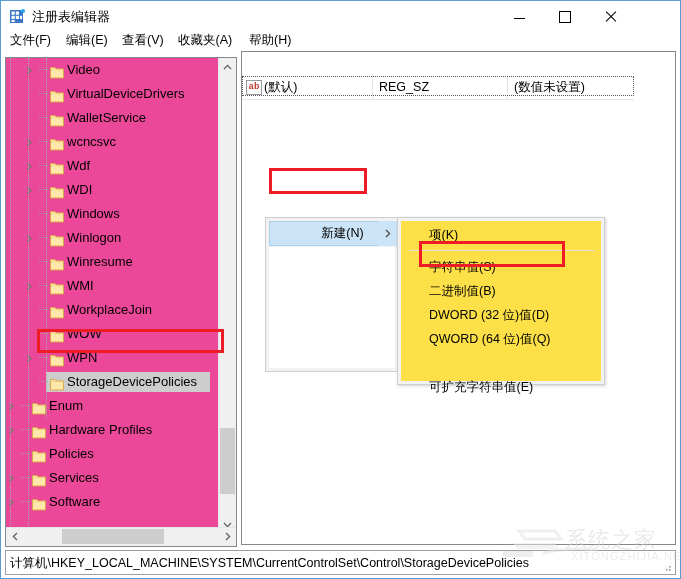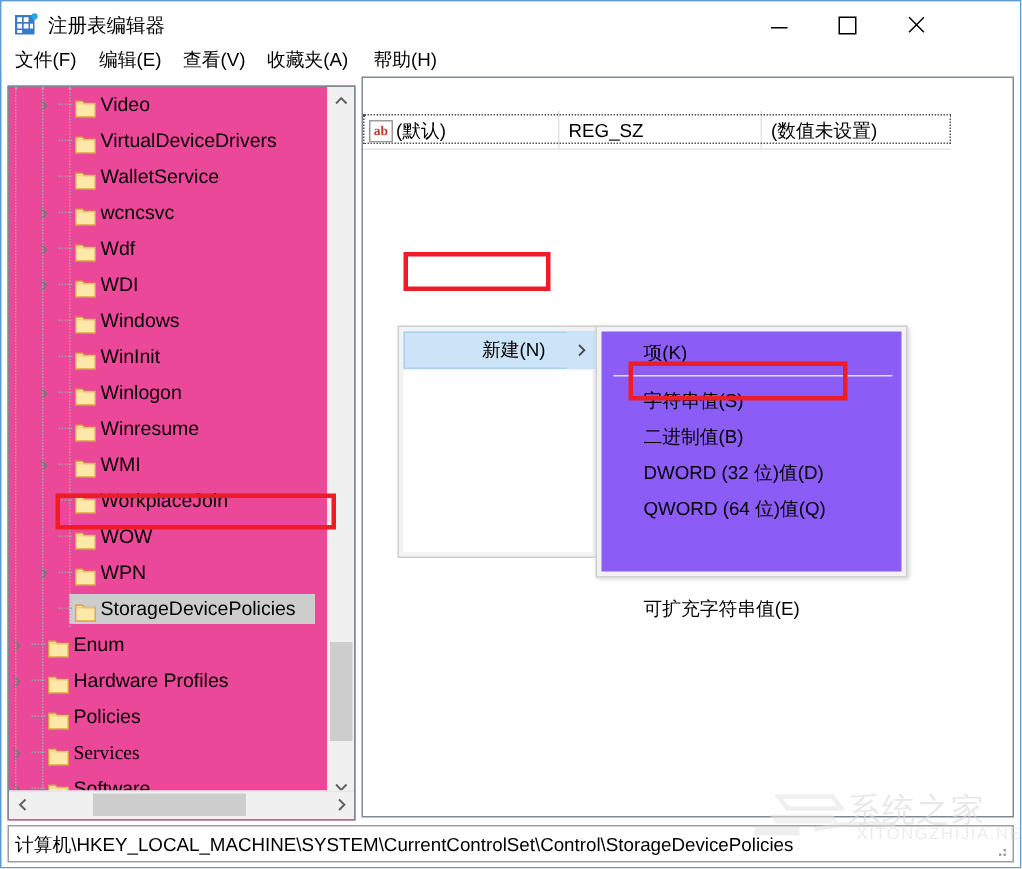--- a/index.html
+++ b/index.html
@@ -260,21 +260,21 @@
     position: absolute;
     left: 3px; top: 3px;
     width: 14px; height: 13px;
     border: 1px solid #9a9a9a;
     background: #fdfdfd;
     font-size: 9px;
     font-weight: bold;
     color: #c0392b;
     line-height: 12px;
     text-align: center;
-    font-family: Liberation Serif, serif;
+    font-family: Liberation Mono, monospace;
   }
   .lv-grid-v {
     position: absolute;
     top: 22px;
     width: 1px;
     height: 26px;
     background: #e4e4e4;
   }
   .lv-grid-h {
     position: absolute;
@@ -330,21 +330,21 @@
     height: 168px;
     background: #f2f2f2;
     border: 1px solid #cfcfcf;
     box-sizing: border-box;
     box-shadow: 1px 1px 3px rgba(0,0,0,0.18);
   }
   .ctx-sub-inner {
     position: absolute;
     left: 3px; top: 3px;
     right: 3px; bottom: 3px;
-    background: #8b5cf6;
+    background: #fde047;
   }
   .ctx-sub-item {
     position: absolute;
     left: 0;
     width: 202px;
     height: 24px;
     line-height: 24px;
     font-size: 12.5px;
     padding-left: 28px;
     box-sizing: border-box;
@@ -533,28 +533,20 @@
           <div class="tnode">
             <div class="dotline" style="left: 33px;"></div>
             <span class="folder" style="left: 44px;"><svg width="14" height="13" viewBox="0 0 14 13">
                 <path d="M0.5 1.5 L5 1.5 L6.2 3 L13.5 3 L13.5 12 L0.5 12 Z" fill="#fde7a9" stroke="#d9a441" stroke-width="0.9"></path>
                 <path d="M0.5 3.2 L13.5 3.2" stroke="#e8c878" stroke-width="0.7"></path>
               </svg></span>
             <span class="tlabel" style="left: 61px;">Windows</span>
           </div>
           <div class="tnode">
             <div class="dotline" style="left: 33px;"></div>
-            <span class="folder" style="left: 44px;"><svg width="14" height="13" viewBox="0 0 14 13">
-                <path d="M0.5 1.5 L5 1.5 L6.2 3 L13.5 3 L13.5 12 L0.5 12 Z" fill="#fde7a9" stroke="#d9a441" stroke-width="0.9"></path>
-                <path d="M0.5 3.2 L13.5 3.2" stroke="#e8c878" stroke-width="0.7"></path>
-              </svg></span>
-            <span class="tlabel" style="left: 61px;">WinInit</span>
-          </div>
-          <div class="tnode">
-            <div class="dotline" style="left: 33px;"></div>
             <span class="chev" style="left: 18px;">
               <svg width="7" height="9" viewBox="0 0 7 9">
                 <path d="M1.4 1 L5 4.5 L1.4 8" stroke="#767676" stroke-width="1.25" fill="none"></path>
               </svg>
             </span>
             <span class="folder" style="left: 44px;"><svg width="14" height="13" viewBox="0 0 14 13">
                 <path d="M0.5 1.5 L5 1.5 L6.2 3 L13.5 3 L13.5 12 L0.5 12 Z" fill="#fde7a9" stroke="#d9a441" stroke-width="0.9"></path>
                 <path d="M0.5 3.2 L13.5 3.2" stroke="#e8c878" stroke-width="0.7"></path>
               </svg></span>
             <span class="tlabel" style="left: 61px;">Winlogon</span>
@@ -656,21 +648,21 @@
             <div class="dotline" style="left: 15px;"></div>
             <span class="chev" style="left: 0px;">
               <svg width="7" height="9" viewBox="0 0 7 9">
                 <path d="M1.4 1 L5 4.5 L1.4 8" stroke="#767676" stroke-width="1.25" fill="none"></path>
               </svg>
             </span>
             <span class="folder" style="left: 26px;"><svg width="14" height="13" viewBox="0 0 14 13">
                 <path d="M0.5 1.5 L5 1.5 L6.2 3 L13.5 3 L13.5 12 L0.5 12 Z" fill="#fde7a9" stroke="#d9a441" stroke-width="0.9"></path>
                 <path d="M0.5 3.2 L13.5 3.2" stroke="#e8c878" stroke-width="0.7"></path>
               </svg></span>
-            <span class="tlabel" style="left: 43px; font-family: Liberation Serif, serif;">Services</span>
+            <span class="tlabel" style="left: 43px;">Services</span>
           </div>
           <div class="tnode">
             <div class="dotline" style="left: 15px;"></div>
             <span class="chev" style="left: 0px;">
               <svg width="7" height="9" viewBox="0 0 7 9">
                 <path d="M1.4 1 L5 4.5 L1.4 8" stroke="#767676" stroke-width="1.25" fill="none"></path>
               </svg>
             </span>
             <span class="folder" style="left: 26px;"><svg width="14" height="13" viewBox="0 0 14 13">
                 <path d="M0.5 1.5 L5 1.5 L6.2 3 L13.5 3 L13.5 12 L0.5 12 Z" fill="#fde7a9" stroke="#d9a441" stroke-width="0.9"></path>
@@ -737,21 +729,21 @@
     </div>
 
     <div class="ctx-sub">
       <div class="ctx-sub-inner" id="ctx-sub-inner">
           <div class="ctx-sub-item" style="top: 2px;">项(K)</div>
           <div class="ctx-sub-sep" style="top: 29px;"></div>
           <div class="ctx-sub-item" style="top: 34px;">字符串值(S)</div>
           <div class="ctx-sub-item" style="top: 58px;">二进制值(B)</div>
           <div class="ctx-sub-item" style="top: 82px;">DWORD (32 位)值(D)</div>
           <div class="ctx-sub-item" style="top: 106px;">QWORD (64 位)值(Q)</div>
-          <div class="ctx-sub-item" style="top: 154px; margin-top: 19px;">可扩充字符串值(E)</div>
+          <div class="ctx-sub-item" style="top: 154px;">可扩充字符串值(E)</div>
         </div>
     </div>
 
   </div>
 
   <div class="annot" id="annot-0" style="left: 36px; top: 328px; width: 187px; height: 24px; border-color: rgb(238, 28, 37);"></div>
   <div class="annot" id="annot-1" style="left: 268px; top: 167px; width: 98px; height: 26px; border-color: rgb(238, 28, 37);"></div>
   <div class="annot" id="annot-2" style="left: 418px; top: 240px; width: 146px; height: 26px; border-color: rgb(238, 28, 37);"></div>
 
   <div class="statusbar">

